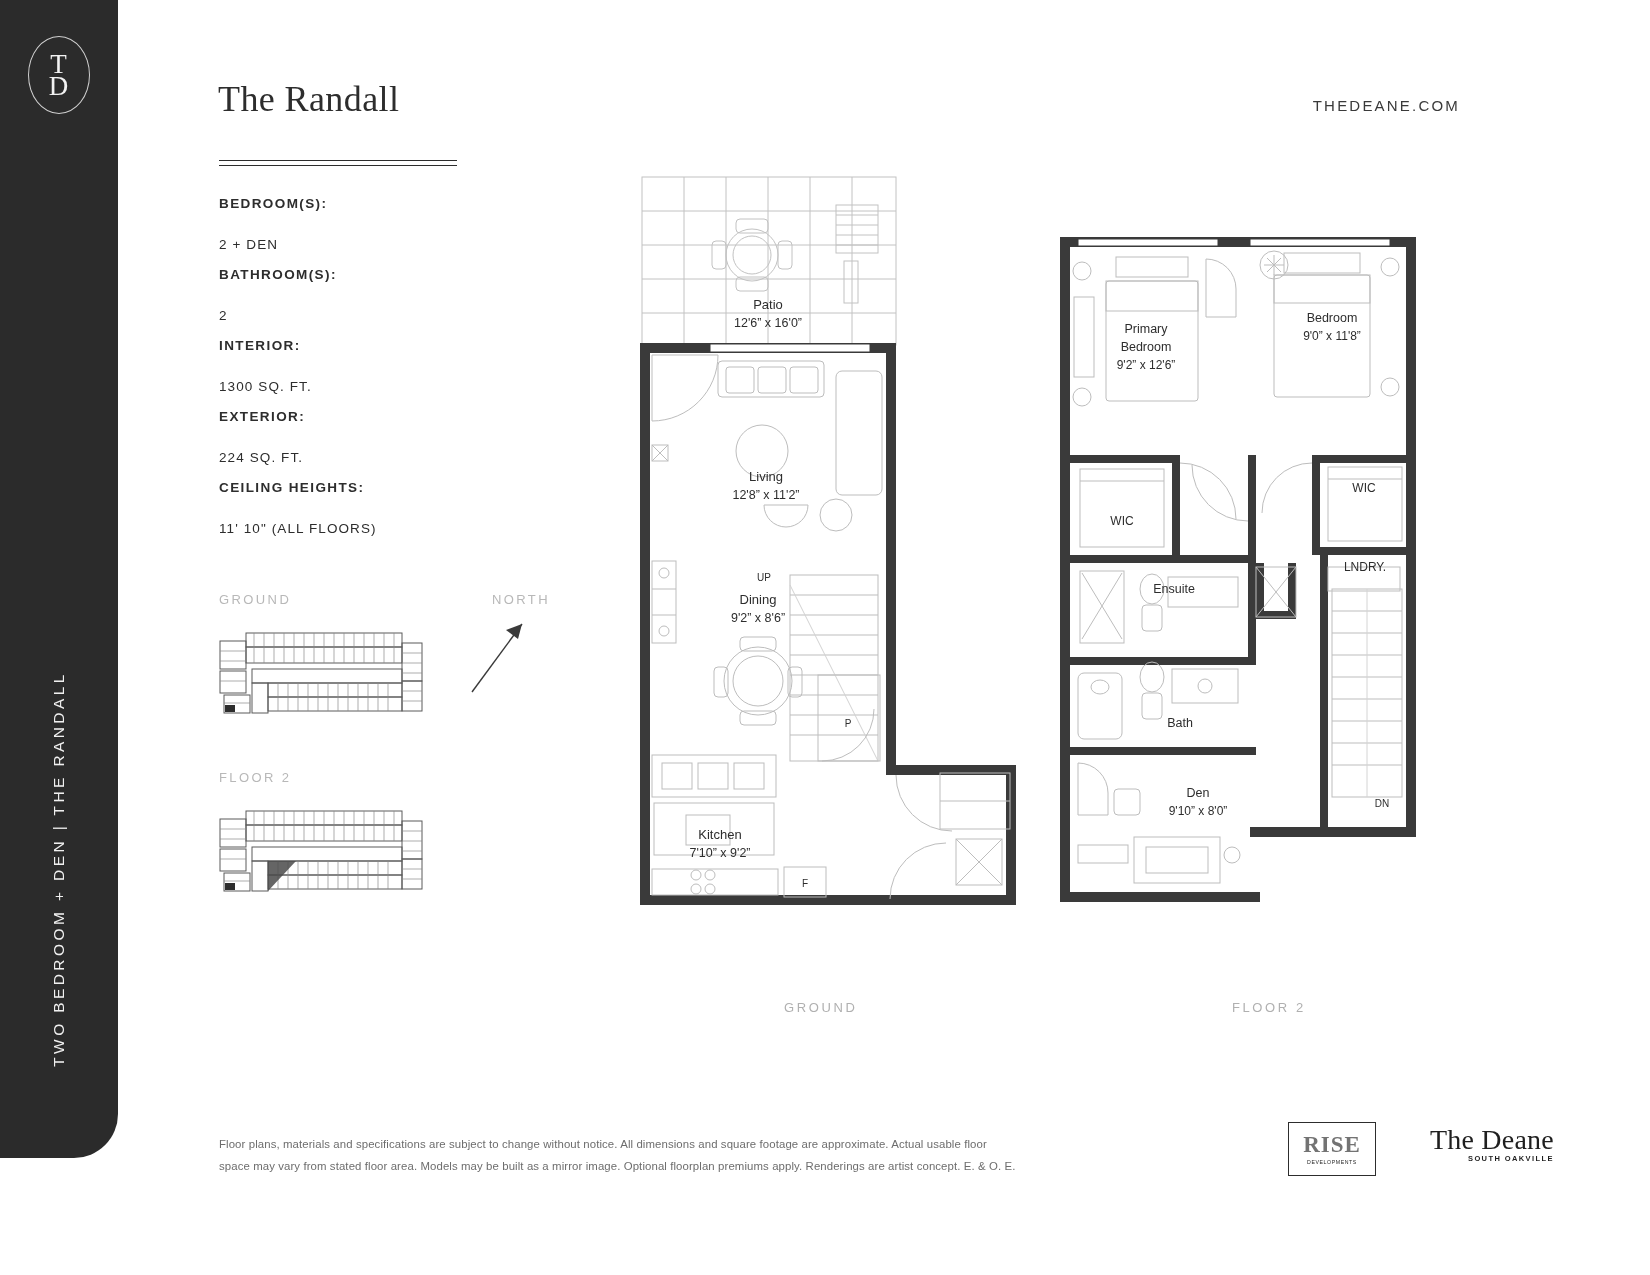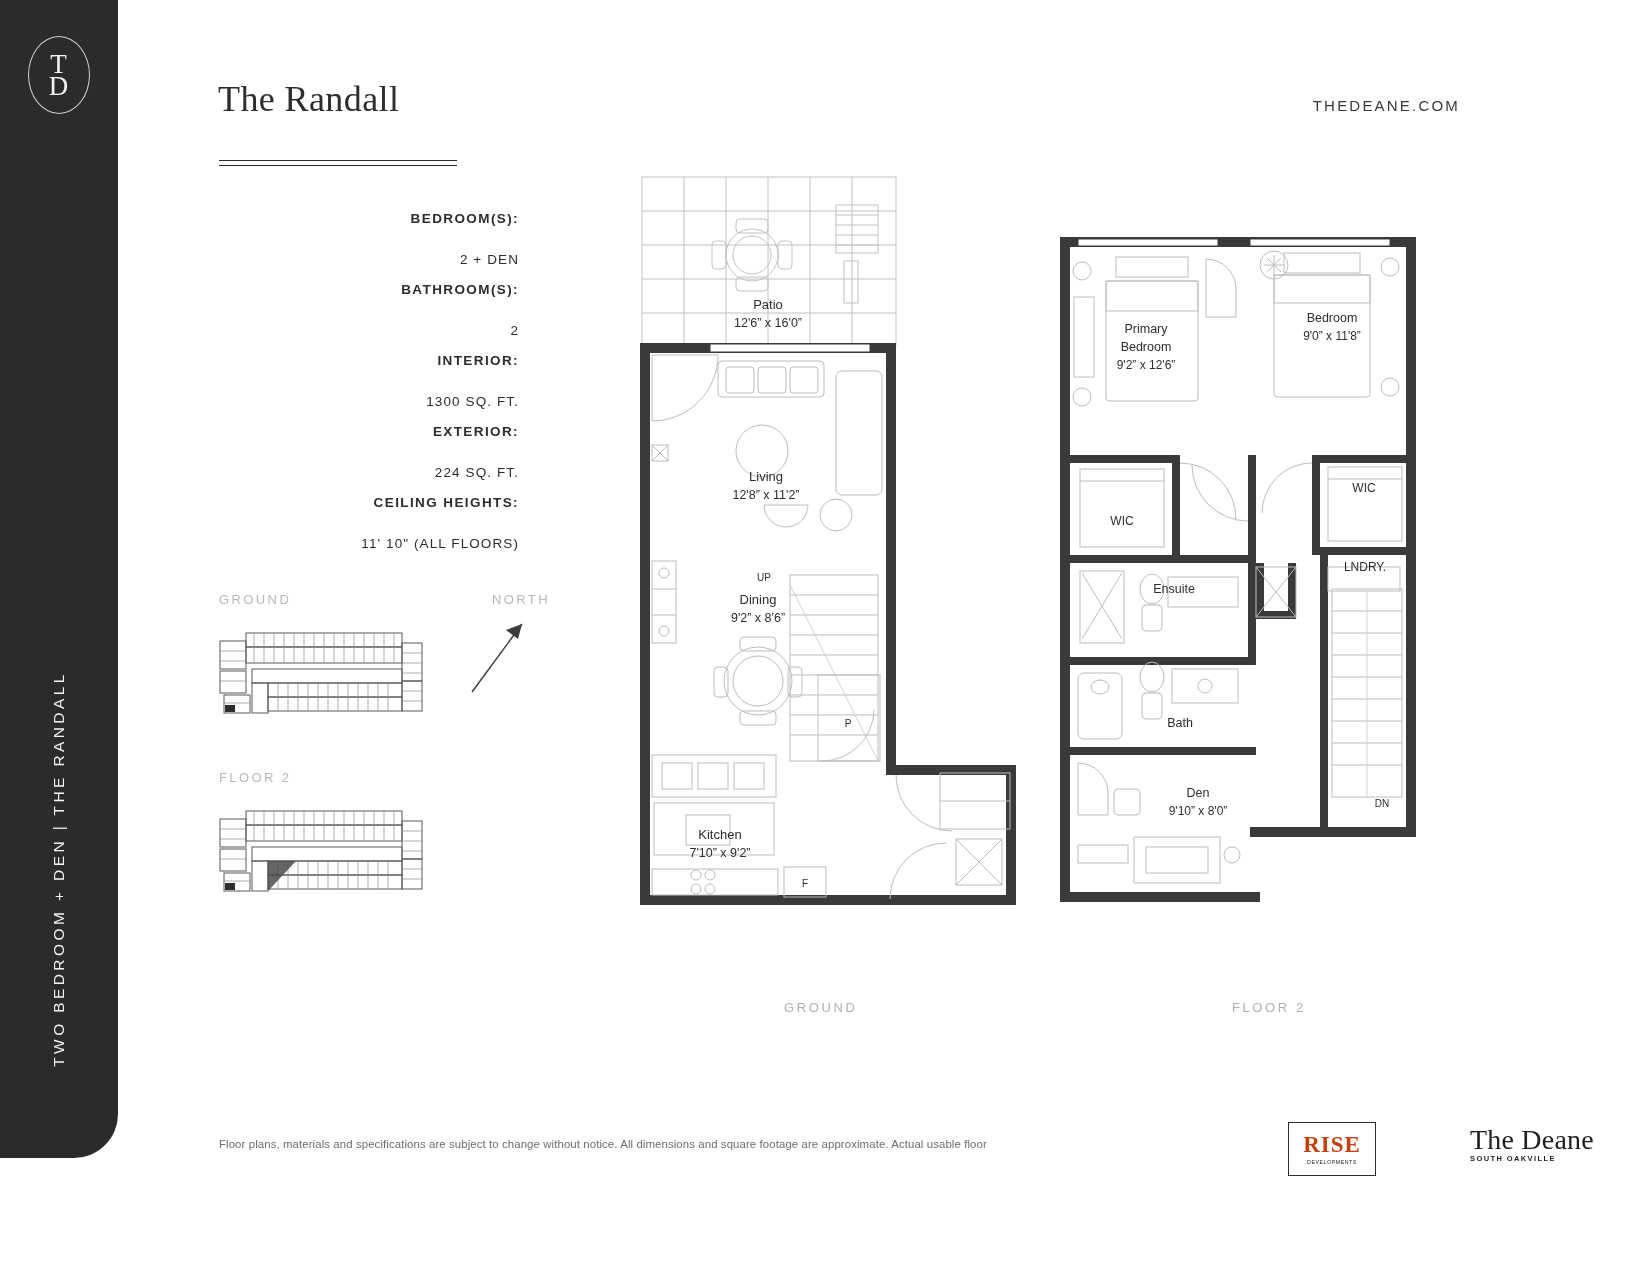--- a/index.html
+++ b/index.html
@@ -81,23 +81,22 @@
     left: 219px; top: 160px;
     width: 238px;
     border-top: 1px solid #2d2d2d;
     border-bottom: 1px solid #2d2d2d;
     height: 6px;
   }
 
   
   .specs {
     position: absolute;
-    left: 219px; top: 211px;
+    left: 219px; top: 196px;
     width: 300px;
-    text-align: right;
   }
   .spec-label {
     font-size: 13.5px;
     font-weight: bold;
     letter-spacing: 1.4px;
     color: #2d2d2d;
     margin-top: 15px;
   }
   .spec-label:first-child { margin-top: 0; }
   .spec-value {
@@ -165,33 +164,33 @@
     width: 88px; height: 54px;
     border: 1.4px solid #2d2d2d;
     display: flex; flex-direction: column;
     align-items: center; justify-content: center;
   }
   .logo-rise .rise-main {
     font-family: "Liberation Serif", serif;
     font-size: 23px;
     font-weight: bold;
     letter-spacing: 1px;
-    color: #c2410c;
+    color: #737373;
     line-height: 1;
   }
   .logo-rise .rise-sub {
     font-size: 5.2px;
     letter-spacing: 0.6px;
     color: #1f1f1f;
     margin-top: 3px;
   }
   .logo-deane {
     position: absolute;
-    left: 1470px; top: 1126px;
-    text-align: left;
+    left: 1430px; top: 1126px;
+    text-align: right;
   }
   .logo-deane .deane-main {
     font-family: "Liberation Serif", serif;
     font-size: 28px;
     color: #1f1f1f;
     line-height: 1;
     letter-spacing: 0.2px;
   }
   .logo-deane .deane-sub {
     font-size: 7.5px;
@@ -615,20 +614,21 @@
 
       <text x="322" y="570" font-size="10" text-anchor="middle">DN</text>
     </svg>
   </div>
 
   <div class="plan-caption cap-ground">GROUND</div>
   <div class="plan-caption cap-floor2">FLOOR 2</div>
 
   <div class="disclaimer">
     <div>Floor plans, materials and specifications are subject to change without notice. All dimensions and square footage are approximate. Actual usable floor</div>
+    <div>space may vary from stated floor area. Models may be built as a mirror image. Optional floorplan premiums apply. Renderings are artist concept. E. &amp; O. E.</div>
   </div>
 
   <div class="logo-rise">
     <div class="rise-main">RISE</div>
     <div class="rise-sub">DEVELOPMENTS</div>
   </div>
 
   <div class="logo-deane">
     <div class="deane-main">The Deane</div>
     <div class="deane-sub">SOUTH OAKVILLE</div>

